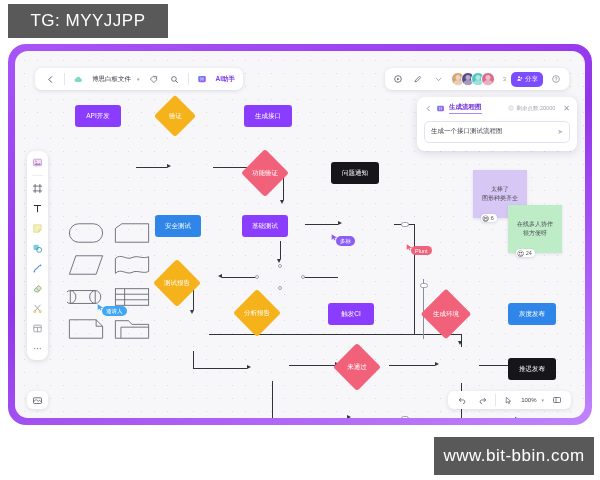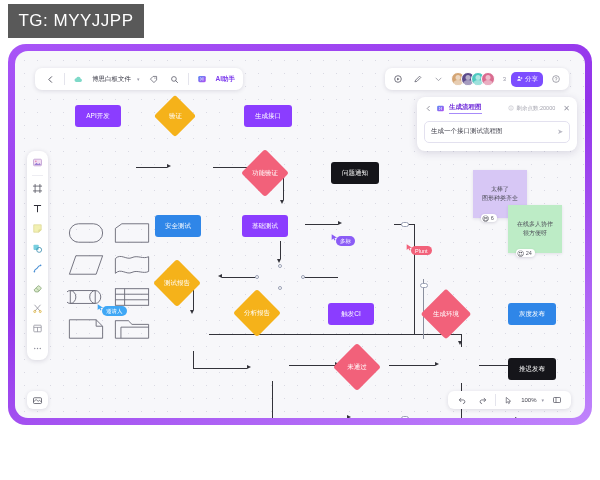--- a/index.html
+++ b/index.html
@@ -12,21 +12,21 @@
   #root { position: relative; width: 600px; height: 480px; background:#fff; }
 
   
   .wm {
     position: absolute;
     background: #595959;
     color: #fff;
     display: flex; align-items: center; justify-content: center;
     letter-spacing: .5px;
   }
-  #wm-top { left: 8px; top: 4px; width: 136px; height: 34px; font-size: 17px; }
+  #wm-top { left: 8px; top: 4px; width: 160px; height: 34px; font-size: 17px; }
   #wm-bottom { left: 434px; top: 437px; width: 160px; height: 38px; font-size: 17px; }
 
   
   #device {
     position: absolute; left: 8px; top: 44px; width: 584px; height: 381px;
     background: linear-gradient(160deg,#a855f7 0%, #9333ea 45%, #c084fc 100%);
     border-radius: 18px;
     padding: 7px;
   }
   #screen {
@@ -654,13 +654,14 @@
           <svg viewBox="0 0 16 16" width="10" height="10">
               <rect x="2.4" y="4" width="11.2" height="8" rx="1.2" fill="none" stroke="#51515e" stroke-width="1.15"></rect>
               <path d="M6.4 4 v8" stroke="#51515e" stroke-width="1.15"></path>
             </svg>
         </span>
       </div>
 
     </div>
   </div>
 
+  <div class="wm" id="wm-bottom">www.bit-bbin.com</div>
 </div>
 
 </body></html>

